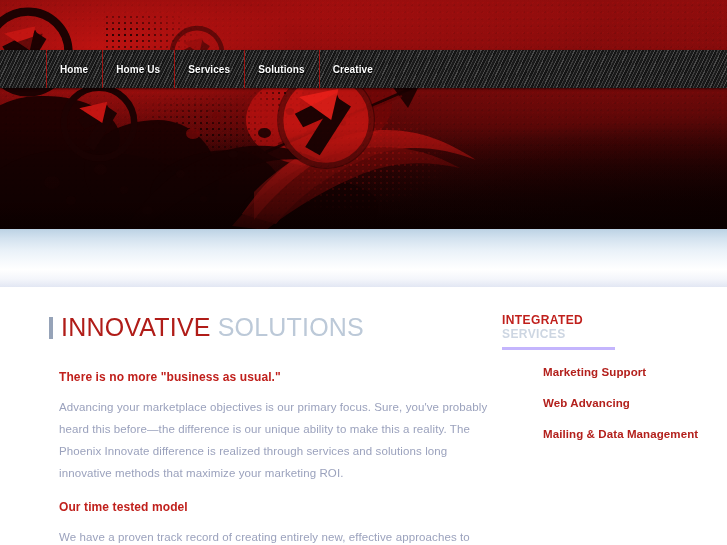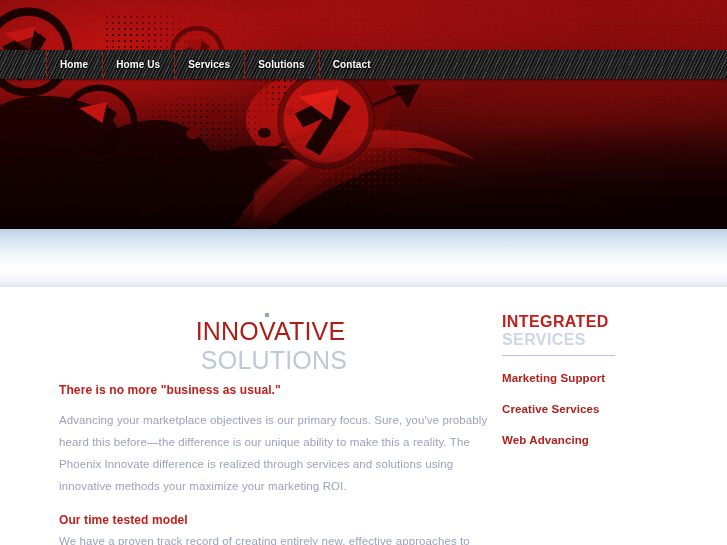--- a/index.html
+++ b/index.html
@@ -74,21 +74,21 @@
   .emblem { position:absolute; }
   .emblem svg { display:block; }
 
   
   .swoosh { position:absolute; }
 
   
   .nav {
     position:absolute;
     left:0; top:50px;
-    width:727px; height:29px;
+    width:727px; height:38px;
     display:flex;
     align-items:stretch;
     background:
       repeating-linear-gradient(
         -64deg,
         #3b3b3b 0px, #3b3b3b 1px,
         #151515 1px, #151515 3px,
         #4a4a4a 3px, #4a4a4a 4px,
         #1b1b1b 4px, #1b1b1b 6px
       ),
@@ -153,71 +153,71 @@
   .col-main { width:492px; flex:0 0 492px; padding-left:59px; }
   .col-side { flex:1 1 auto; padding-left:10px; }
 
   
   .page-title {
     display:flex;
     align-items:center;
     font-size:25px;
     font-weight:400;
     letter-spacing:.2px;
-    margin-bottom:8px;
+    margin-bottom:28px;
     margin-left:-10px;
-    flex-direction:column;
   }
   .title-bar {
     width:4px; height:22px;
     background:#96a3b8;
     margin-right:8px;
     flex:0 0 4px;
   }
   .title-strong { color:#b01c18; }
   .title-light  { color:#bcc9d8; margin-left:7px; }
 
   h3.sub {
     color:#c0201c;
     font-size:12px;
     font-weight:bold;
     margin:0 0 12px 0;
     letter-spacing:.1px;
   }
-  h3.sub.tight { margin-bottom:3px; }
+  h3.sub.tight { margin-bottom:12px; }
 
   p.body {
     color:#9ba2bd;
     font-size:11.5px;
     line-height:22px;
     margin:0 0 16px 0;
     letter-spacing:.1px;
   }
 
   
   .side-title {
-    font-size:16px;
+    font-size:12px;
     letter-spacing:.4px;
     padding-bottom:6px;
-    border-bottom:1px solid #c4b5fd;
+    border-bottom:3px solid #c4b5fd;
     width:113px;
     margin-bottom:16px;
   }
   .side-title .s-strong { color:#c0201c; font-weight:bold; }
   .side-title .s-light  { color:#cdd6e2; font-weight:bold; }
 
   .side-link {
     display:block;
     color:#b3201c;
     font-size:11.5px;
     font-weight:bold;
     text-decoration:none;
     margin-bottom:19px;
     letter-spacing:.1px;
     cursor:pointer;
+    margin-left:41px;
   }
 </style>
 </head>
 <body>
 
 <div class="hero">
 
   <div class="blob" style="left:-30px; top:96px; width:150px; height:96px; border-radius:48% 52% 60% 40% / 55% 45% 58% 42%;"></div>
   <div class="blob" style="left:-20px; top:150px; width:210px; height:90px; border-radius:42% 58% 50% 50% / 60% 40% 62% 38%;"></div>
   <div class="blob" style="left:84px; top:120px; width:135px; height:110px; border-radius:55% 45% 40% 60% / 45% 58% 42% 55%;"></div>
@@ -320,52 +320,52 @@
     <div class="nav-item">
       <span>Home Us</span>
     </div>
     <div class="nav-item">
       <span>Services</span>
     </div>
     <div class="nav-item">
       <span>Solutions</span>
     </div>
     <div class="nav-item">
-      <span>Contact</span>
+      <span>Creative</span>
     </div>
     <div class="nav-tail"></div>
   </nav>
 </div>
 
 <div class="band"></div>
 
 <div class="content">
   <div class="wrap">
 
     <div class="col-main">
 
       <div class="page-title">
         <span class="title-bar"></span>
         <span class="title-strong">INNOVATIVE</span>
         <span class="title-light">SOLUTIONS</span>
       </div>
 
       <h3 class="sub">There is no more "business as usual."</h3>
-      <p class="body">Advancing your marketplace objectives is our primary focus. Sure, you've probably heard this before—the difference is our unique ability to make this a reality. The Phoenix Innovate difference is realized through services and solutions using innovative methods your maximize your marketing ROI.</p>
+      <p class="body">Advancing your marketplace objectives is our primary focus. Sure, you've probably heard this before—the difference is our unique ability to make this a reality. The Phoenix Innovate difference is realized through services and solutions long innovative methods that maximize your marketing ROI.</p>
 
       <h3 class="sub tight">Our time tested model</h3>
       <p class="body">We have a proven track record of creating entirely new, effective approaches to solving long standing problems that the market accepts as standard practice. This organizational discipline is just as effective in producing innovative solutions to the current challenges faced by organizations trying to enhance their marketing investments.</p>
 
     </div>
 
     <aside class="col-side">
       <div class="side-title">
         <span class="s-strong">INTEGRATED</span>
         <span class="s-light">SERVICES</span>
       </div>
 
       <a class="side-link">Marketing Support</a>
-      <a class="side-link">Creative Services</a>
       <a class="side-link">Web Advancing</a>
+      <a class="side-link">Mailing &amp; Data Management</a>
     </aside>
 
   </div>
 </div>
 
 </body></html>

